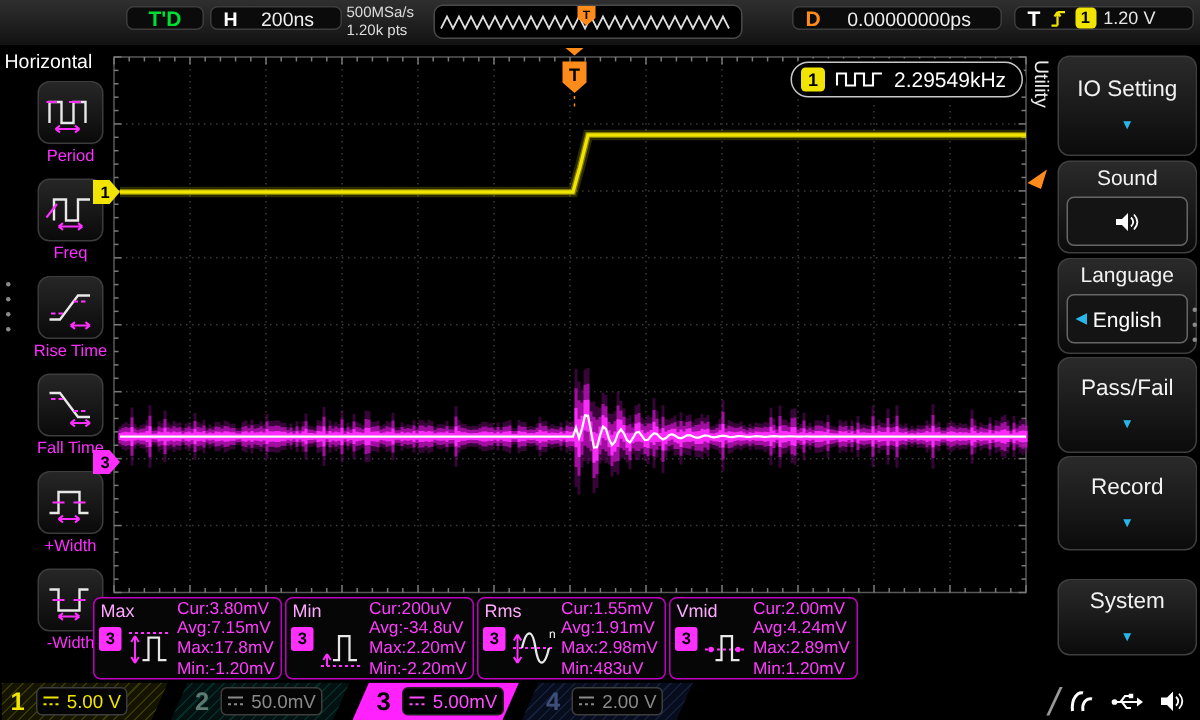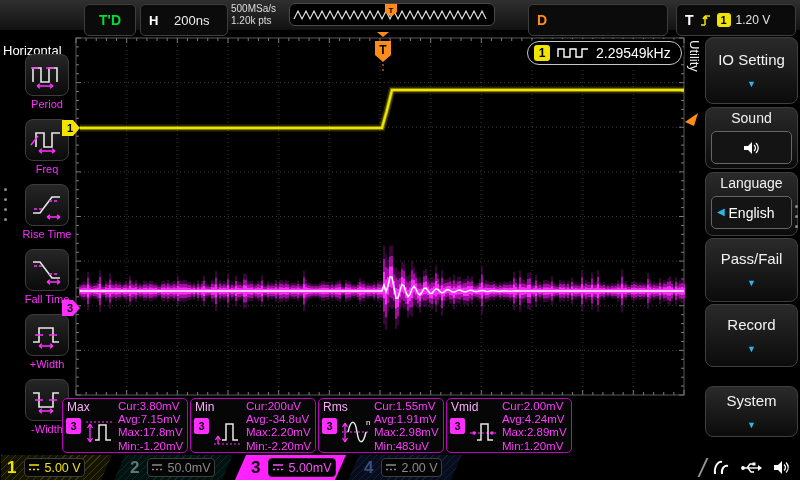--- a/index.html
+++ b/index.html
@@ -1,37 +1,37 @@
 <!DOCTYPE html>
 <html><head>
 <meta charset="utf-8">
 <style>
 *{margin:0;padding:0;box-sizing:border-box}
 body{background:#222;font-family:"Liberation Sans",sans-serif}
 .stage{position:relative;width:800px;height:480px;background:#000;overflow:hidden}
 
 .topbar{position:absolute;left:0;top:0;width:800px;height:30px;background:linear-gradient(#2f2f2f,#121212)}
 .logo{position:absolute;left:6px;top:1px;font-family:"Liberation Serif",serif;font-weight:bold;font-size:23px;color:#ffd200;letter-spacing:1px}
-.chip{position:absolute;top:4px;height:32px;background:#0b0b0b;border:1px solid #3d3d3d;border-radius:5px;display:flex;align-items:center;gap:6px;padding:0 8px}
+.chip{position:absolute;top:4px;height:16px;background:#0b0b0b;border:1px solid #3d3d3d;border-radius:5px;display:flex;align-items:center;gap:6px;padding:0 8px}
 .chip-td{left:84px;width:52px;justify-content:center;color:#00dd33;font-weight:bold;font-size:14px}
 .chip-h{left:140px;width:88px}
 .chip-h .h{color:#fff;font-weight:bold;font-size:13px}
 .chip-h .tb{color:#eee;font-size:13px;flex:1;text-align:center}
 .acq{position:absolute;left:231px;top:3px;color:#ddd;font-size:10px;line-height:12px}
 .preview{position:absolute;left:289px;top:3px;width:206px;height:23px;background:#000;border:1px solid #4a4a4a;border-radius:6px}
 .chip-d{left:528px;width:140px}
 .chip-d .d{color:#ff8c1a;font-weight:bold;font-size:14px}
 .chip-d .dv{color:#eee;font-size:13px;flex:1;text-align:center}
 .chip-t{left:676px;width:120px;gap:5px}
 .chip-t .t{color:#fff;font-weight:bold;font-size:14px}
 .srcbox{display:inline-flex;width:14px;height:14px;background:#f0e400;border-radius:3px;color:#000;font-size:11px;font-weight:bold;align-items:center;justify-content:center}
 .tlev{color:#e5e5e5;font-size:12px}
 
 .lmenu{position:absolute;left:0;top:30px;width:62px;height:425px;background:#000}
-.lm-title{position:absolute;left:3px;top:13px;color:#fff;font-size:13px}
+.lm-title{position:absolute;left:3px;top:3px;color:#fff;font-size:13px}
 .lm-item{position:absolute;left:16px;width:62px;text-align:center;cursor:pointer}
 .lm-icon{width:44px;height:42px;margin:0 auto;background:linear-gradient(#262626,#0a0a0a);border:1px solid #3c3c3c;border-radius:8px;display:flex;align-items:center;justify-content:center}
 .lm-label{margin-top:2px;color:#ff2eff;font-size:11px}
 .dotcol span{position:absolute;width:3px;height:3px;border-radius:50%;background:#8a8a8a}
 
 .utility-tab{position:absolute;left:687px;top:40px;color:#eee;font-size:13px;writing-mode:vertical-rl}
 .rm-btn{position:absolute;left:705px;width:93px;background:linear-gradient(#2a2a2a,#0b0b0b);border:1px solid #3f3f3f;border-radius:8px;display:flex;flex-direction:column;align-items:center;justify-content:center;gap:5px;cursor:pointer}
 .rm-label{color:#f2f2f2;font-size:15px}
 .rm-arrow::after{content:"▼";color:#29b7ea;font-size:9px}
 .rm-head{color:#f2f2f2;font-size:14px;margin-top:2px}
@@ -86,20 +86,21 @@
     </div>
     <div class="preview">
       <svg id="preview-svg" width="204" height="21">
           <polyline points="4,15 8,7 12,15 16,7 20,15 24,7 28,15 32,7 36,15 40,7 44,15 48,7 52,15 56,7 60,15 64,7 68,15 72,7 76,15 80,7 84,15 88,7 92,15 96,7 100,15 104,7 108,15 112,7 116,15 120,7 124,15 128,7 132,15 136,7 140,15 144,7 148,15 152,7 156,15 160,7 164,15 168,7 172,15 176,7 180,15 184,7 188,15 192,7 196,15" fill="none" stroke="#ddd" stroke-width="1.2"></polyline>
           <polygon points="95,0 107,0 107,8 101,13 95,8" fill="#ff8c1a"></polygon>
           <text x="101" y="8.5" text-anchor="middle" font-size="8" font-weight="bold" fill="#000" font-family="Liberation Sans,sans-serif">T</text>
         </svg>
     </div>
     <div class="chip chip-d">
       <span class="d">D</span>
+      <span class="dv">0.00000000ps</span>
     </div>
     <div class="chip chip-t">
       <span class="t">T</span>
       <svg width="13" height="14">
         <path d="M2 12 H6 M6 12 V3 M6 3 H11 M6 3 l-2 3 M6 3 l2 3" stroke="#f0e400" fill="none" stroke-width="1.5"></path>
       </svg>
       <span class="srcbox">1</span>
       <span class="tlev">1.20 V</span>
     </div>
   </div>

